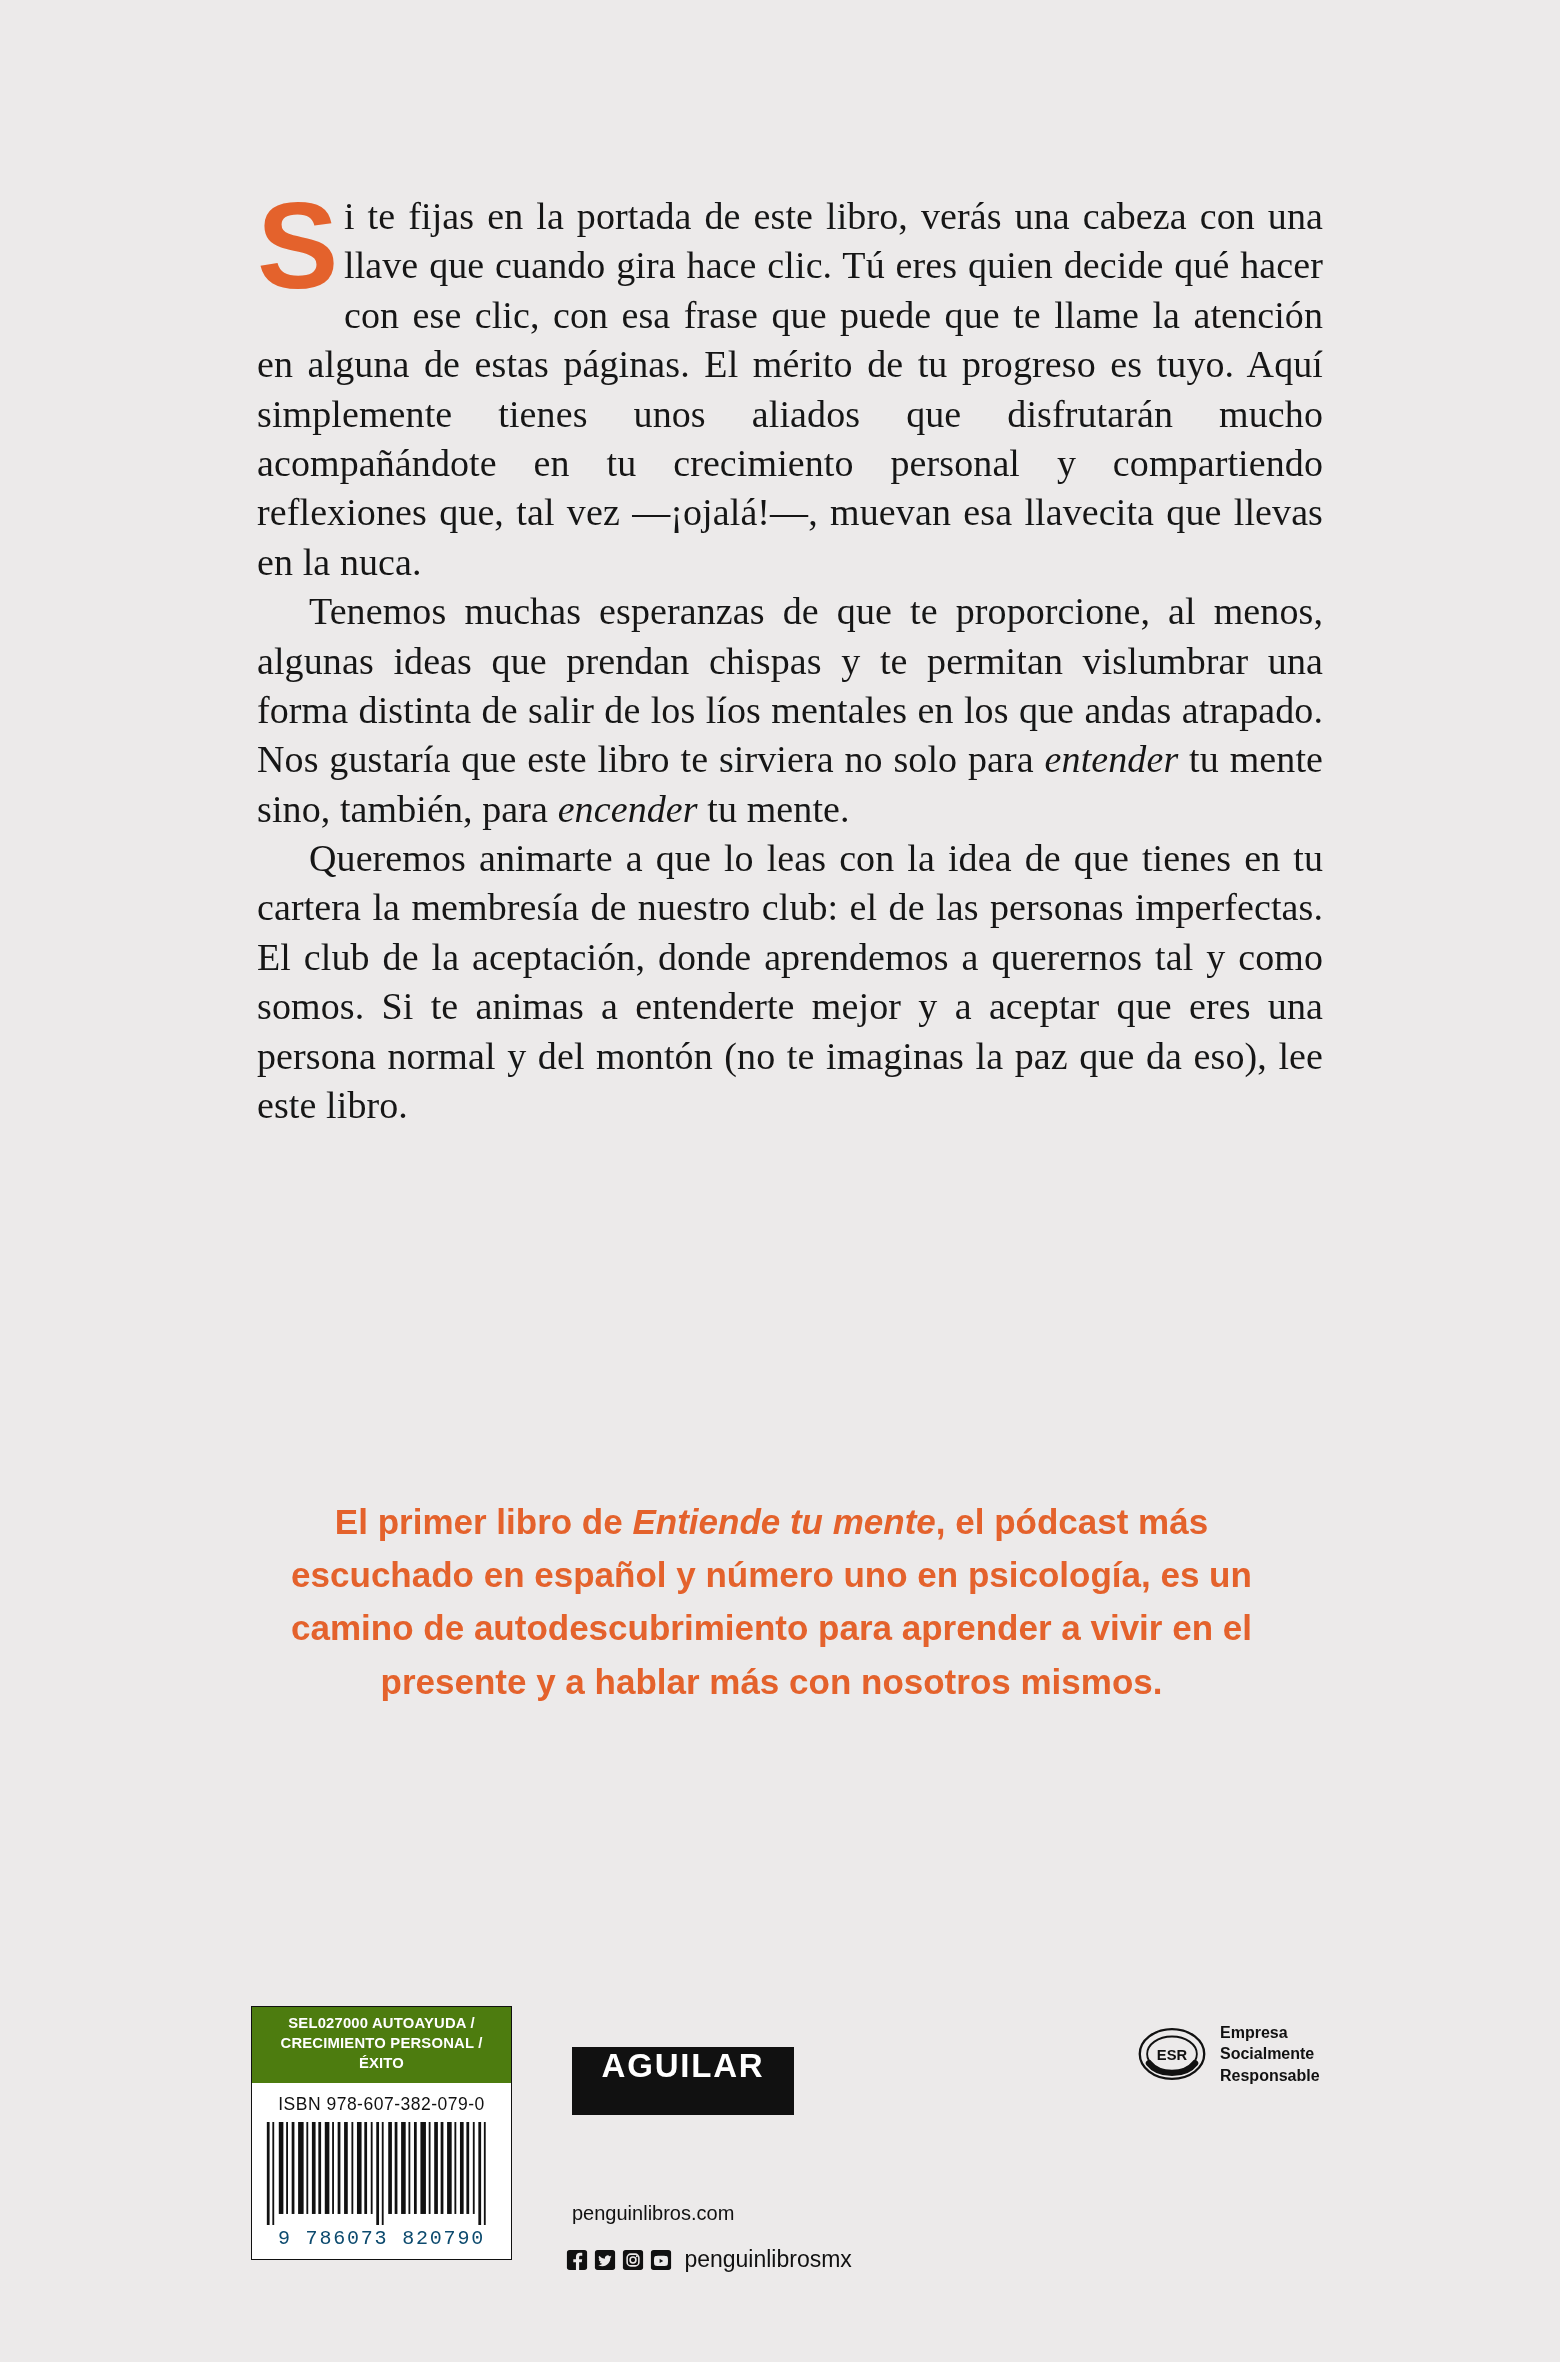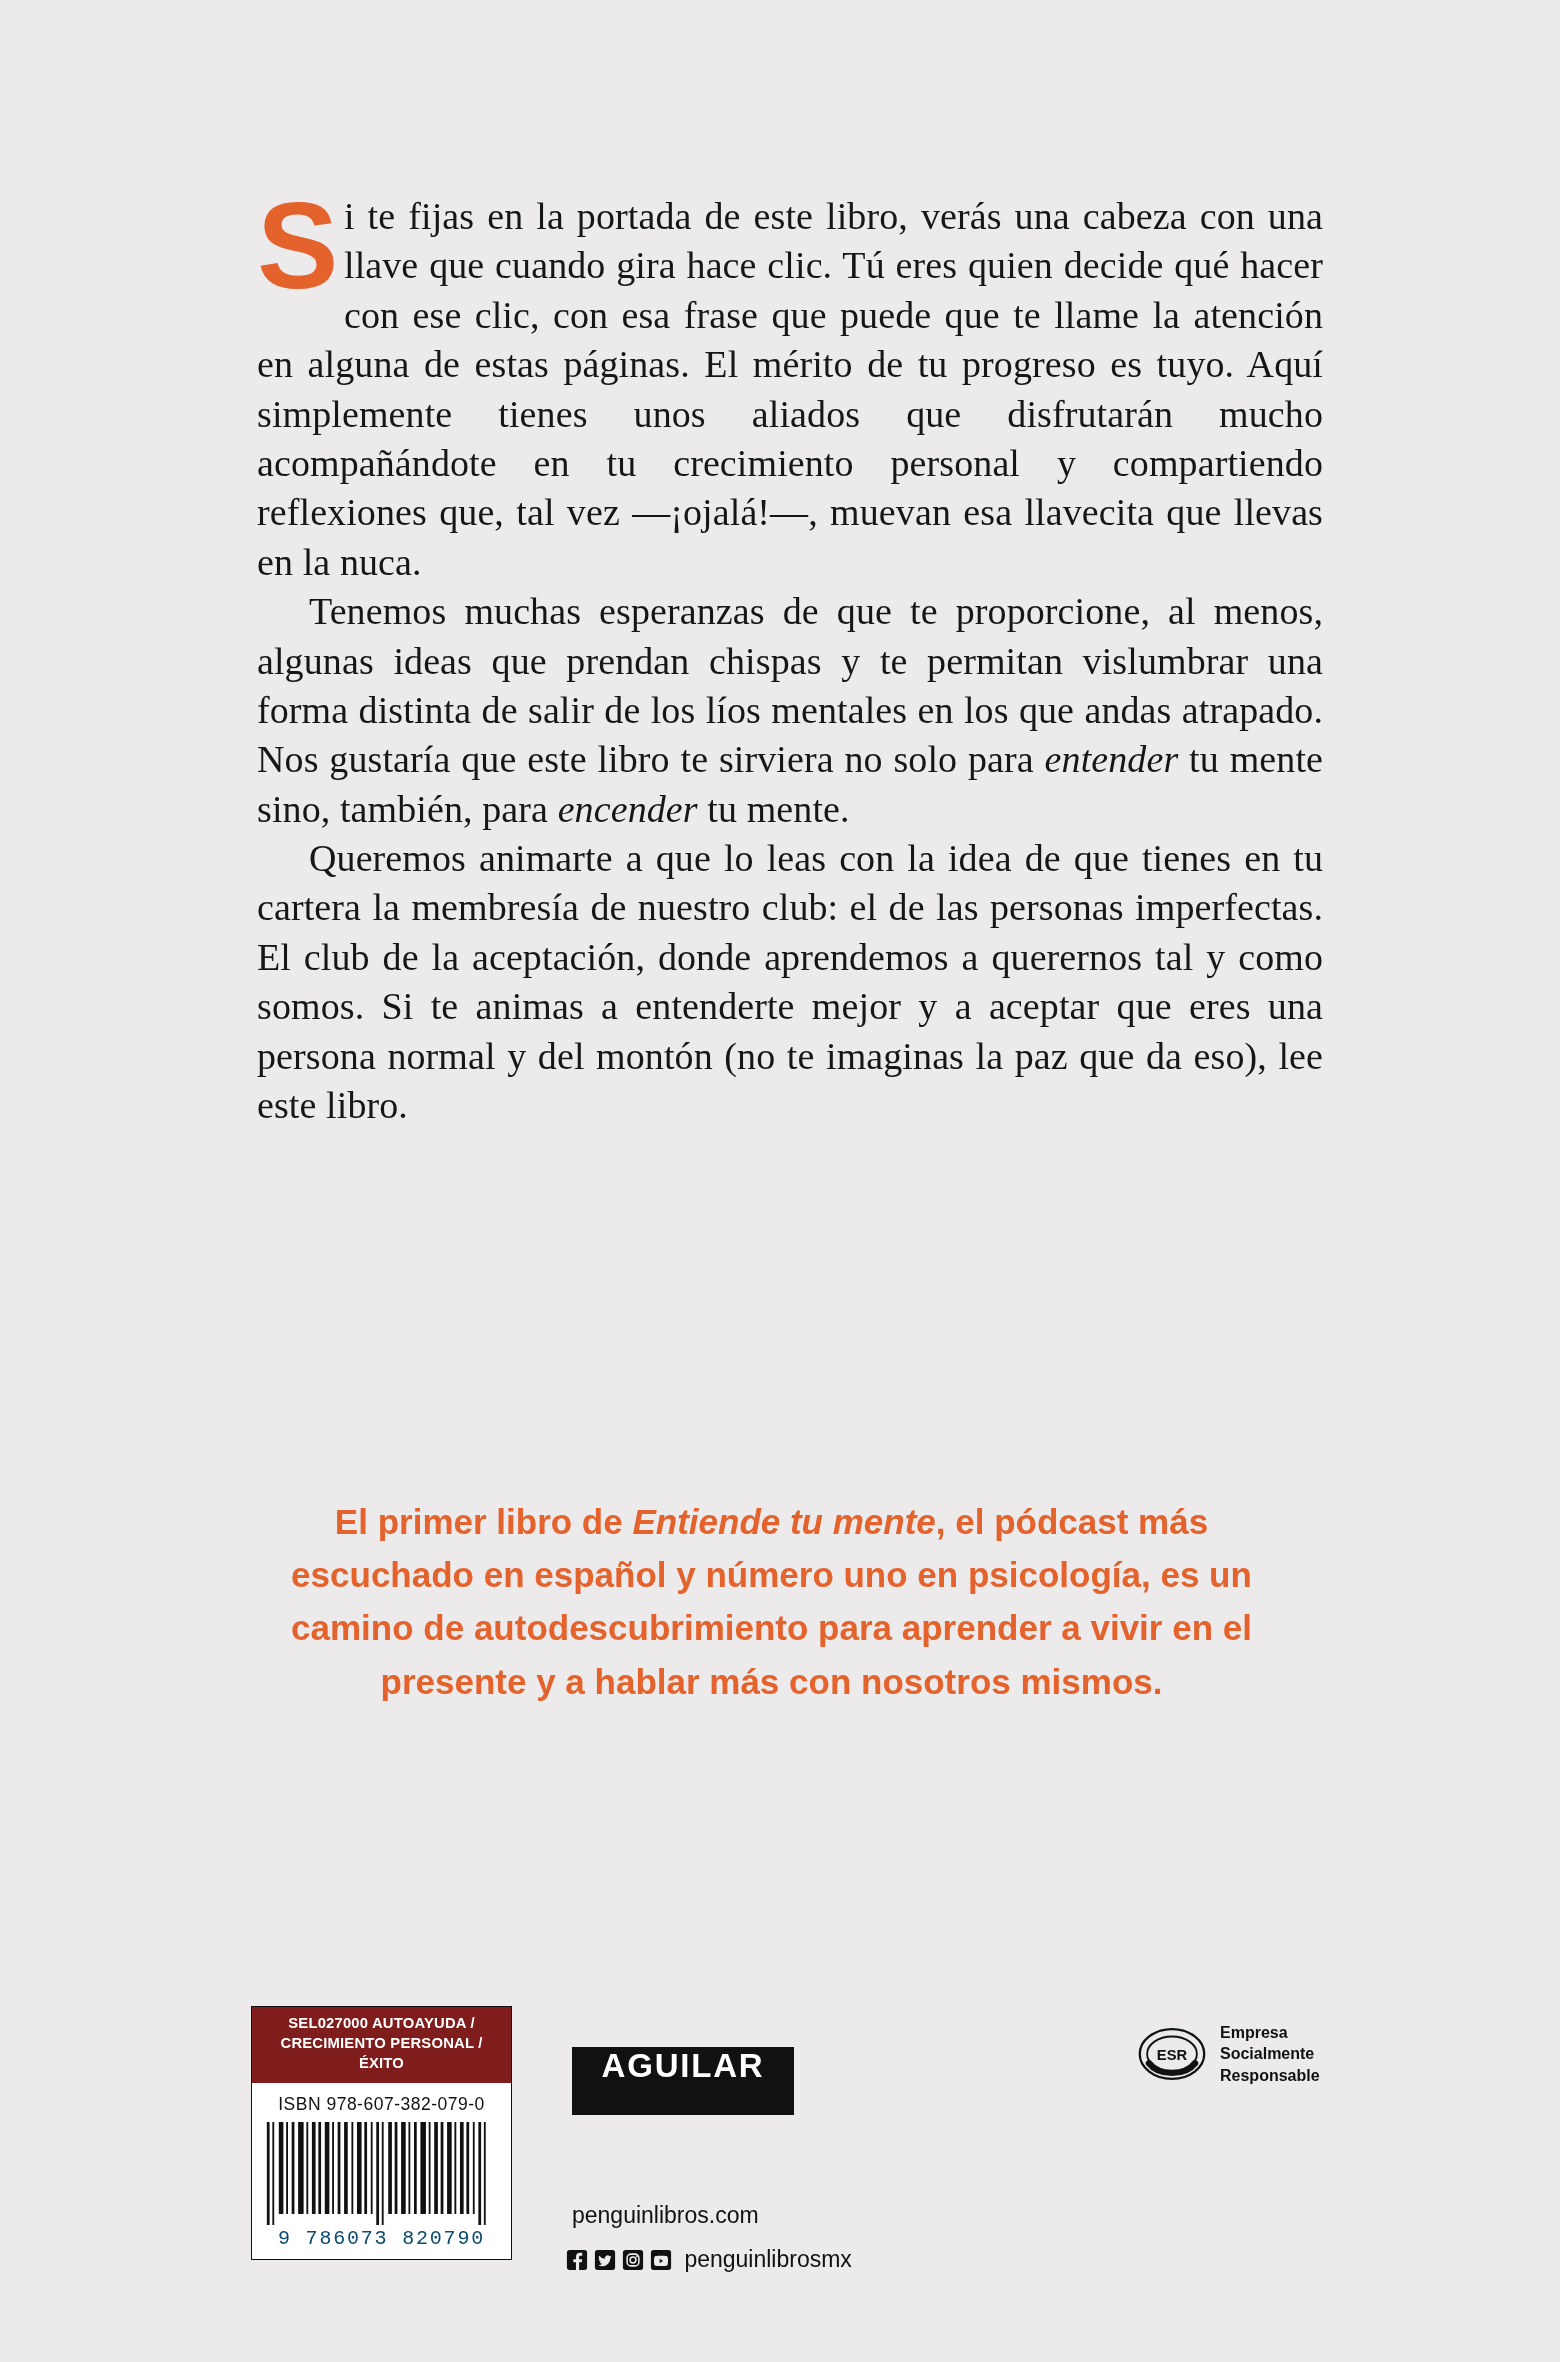--- a/index.html
+++ b/index.html
@@ -87,21 +87,21 @@
   .bisac-box {
     position: absolute;
     left: 251px;
     top: 22px;
     width: 261px;
     background: #ffffff;
     border: 1.8px solid #111;
     box-sizing: border-box;
   }
   .bisac-head {
-    background: #7f1d1d;
+    background: #4d7c0f;
     color: #fff;
     font-family: "Liberation Sans", sans-serif;
     font-weight: 700;
     font-size: 14.8px;
     line-height: 1.35;
     text-align: center;
     padding: 7.4px 5.5px 8.3px 5.5px;
     letter-spacing: 0.2px;
   }
   .isbn-line {
@@ -141,21 +141,21 @@
     font-weight: 700;
     font-size: 33px;
     letter-spacing: 1.8px;
   }
 
   .penguin-url {
     position: absolute;
     left: 572px;
     top: 218px;
     font-family: "Liberation Sans", sans-serif;
-    font-size: 23px;
+    font-size: 20px;
     color: #111;
   }
   .social-row {
     position: absolute;
     left: 565px;
     top: 262px;
     display: flex;
     align-items: center;
     gap: 4px;
   }

